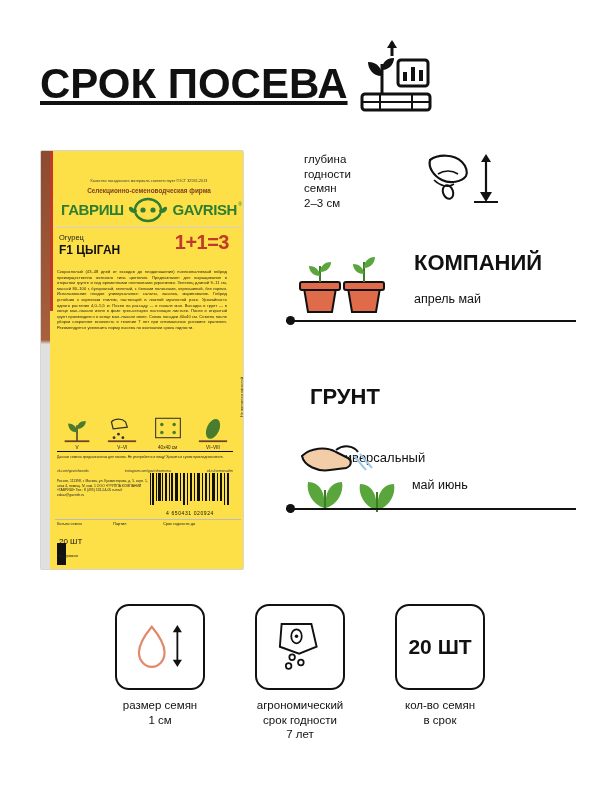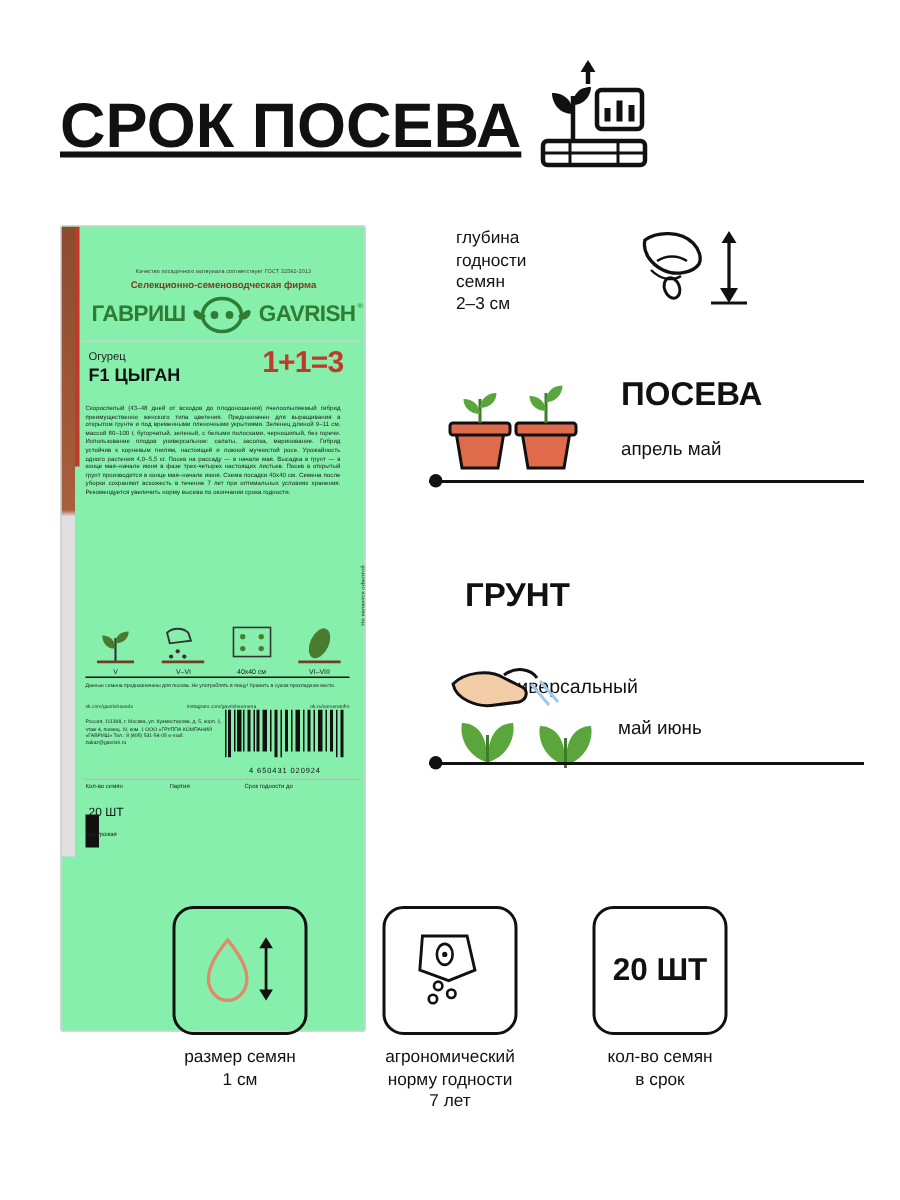--- a/index.html
+++ b/index.html
@@ -31,22 +31,22 @@
   .header-icon {
     position: absolute;
     right: 122px; top: -22px;
     width: 84px; height: 84px;
   }
 
   
   .packet {
     position: absolute;
     left: 40px; top: 150px;
-    width: 204px; height: 538px;
-    background: #86efac;
+    width: 204px; height: 420px;
+    background: #fde047;
     border: 1px solid #d6d6d6;
     border-radius: 2px;
     overflow: hidden;
   }
   .packet-stripe {
     position: absolute;
     left: 0; top: 0;
     width: 9px; height: 420px;
     background: linear-gradient(#8c4a2f, #a8603c 45%, #e0e0e0 46%, #e0e0e0 100%);
   }
@@ -518,21 +518,21 @@
       <line x1="24" y1="38" x2="24" y2="22" stroke="#3f7c2a" stroke-width="2"></line>
       <path d="M24 32 C16 32 13 26 13 22 C20 22 24 27 24 32 Z" fill="#5aa63c"></path>
       <path d="M24 28 C32 28 35 22 35 18 C28 18 24 23 24 28 Z" fill="#5aa63c"></path>
       <path d="M52 44 h32 l-4 24 h-24 z" fill="#e06b4a" stroke="#111" stroke-width="2"></path>
       <rect x="48" y="38" width="40" height="8" rx="2" fill="#e06b4a" stroke="#111" stroke-width="2"></rect>
       <line x1="68" y1="38" x2="68" y2="18" stroke="#3f7c2a" stroke-width="2"></line>
       <path d="M68 30 C60 30 57 24 57 20 C64 20 68 25 68 30 Z" fill="#5aa63c"></path>
       <path d="M68 24 C76 24 79 17 79 13 C71 13 68 19 68 24 Z" fill="#5aa63c"></path>
     </svg>
   </div>
-  <div class="sec-title" style="left:128px; top:14px;">ПОСЕВА</div>
+  <div class="sec-title" style="left:128px; top:14px;">КОМПАНИЙ</div>
   <div class="sec-months" style="left:128px; top:56px;">апрель  май</div>
   <div class="timeline" style="left:0px; top:84px; width:290px;"></div>
   <div class="tl-dot" style="left:0px; top:80px;"></div>
 </div>
 
 <div class="ground-section">
   <div class="sec-title" style="left:24px; top:0px;margin-top:16px;">ГРУНТ</div>
 
   <div class="universal-row">
     <span class="u-check"></span>
@@ -586,21 +586,21 @@
           <ellipse cx="31" cy="22" rx="6" ry="8" fill="none" stroke="#111" stroke-width="2"></ellipse>
           <circle cx="31" cy="22" r="2" fill="#111"></circle>
           <circle cx="26" cy="46" r="3.2" fill="none" stroke="#111" stroke-width="2"></circle>
           <circle cx="36" cy="52" r="3.2" fill="none" stroke="#111" stroke-width="2"></circle>
           <circle cx="22" cy="56" r="3.2" fill="none" stroke="#111" stroke-width="2"></circle>
         </svg>
       </span>
     </div>
     <div class="card-caption">
       <div>агрономический</div>
-      <div>норму годности</div>
+      <div>срок годности</div>
       <div>7 лет</div>
     </div>
   </div>
 
   <div class="card">
     <div class="card-box">
       <span class="qty-text">20 ШТ</span>
     </div>
     <div class="card-caption">
       <div>кол-во семян</div>

